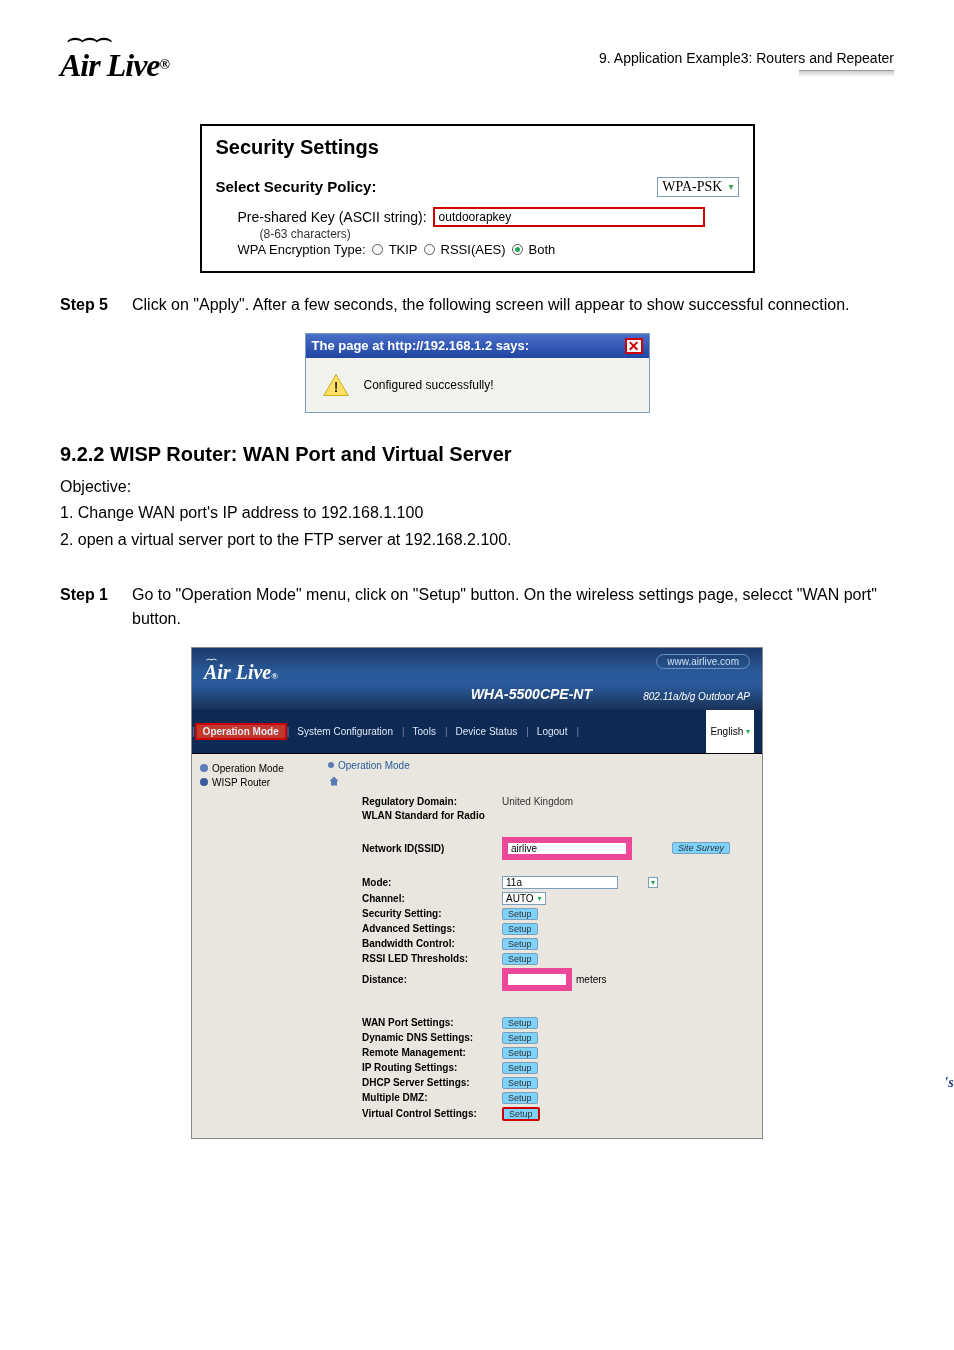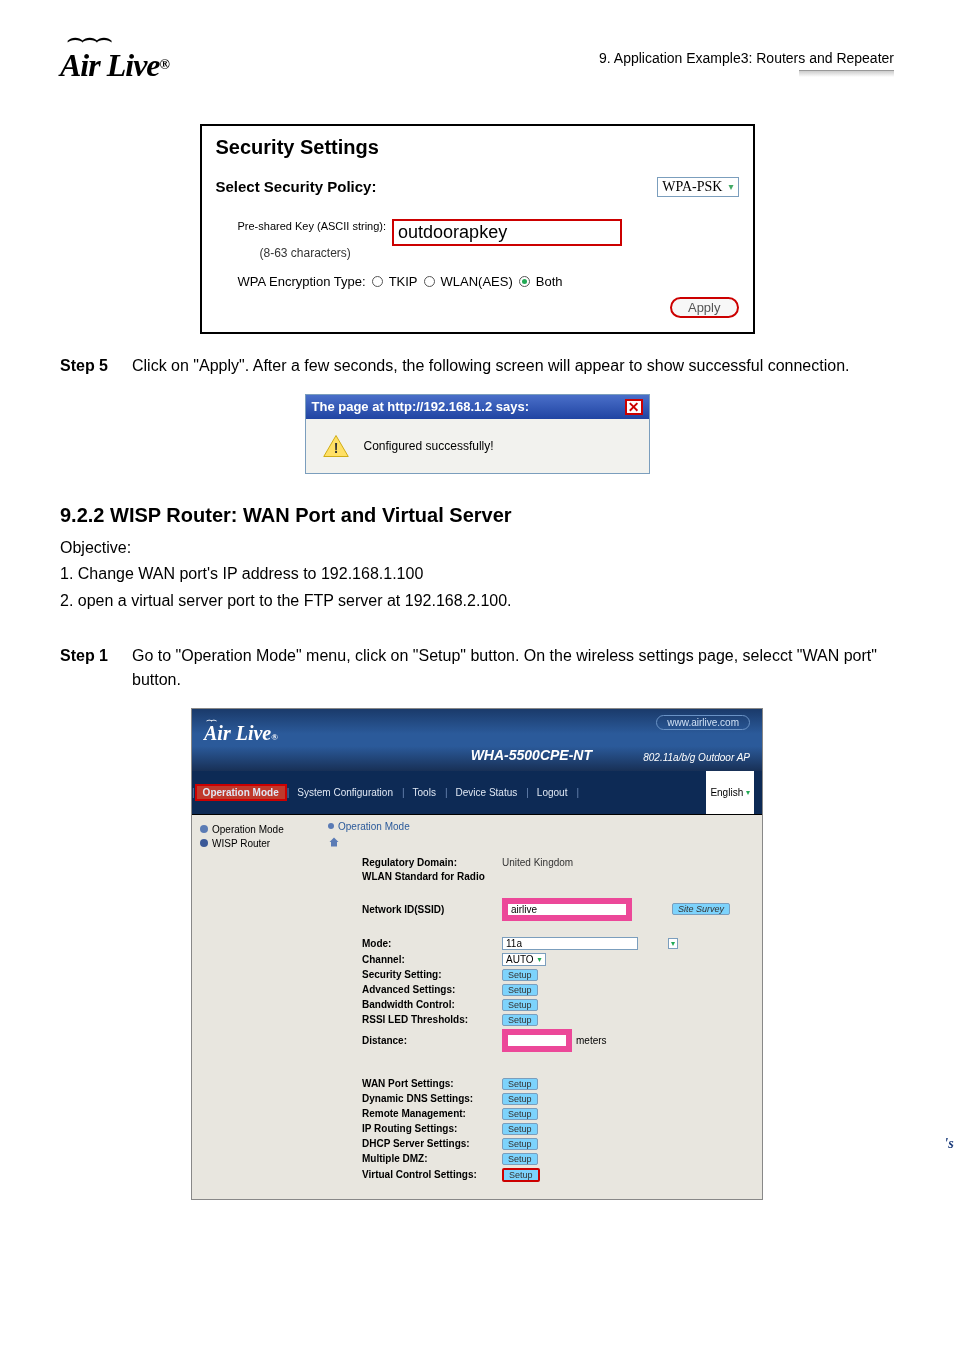--- a/index.html
+++ b/index.html
@@ -17,23 +17,23 @@
   .content { margin-top: 40px; }
   .fig { text-align: center; margin: 12px 0 20px; }
   
   .sec-box { border: 2px solid #000; width: 555px; margin: 0 auto; text-align: left; padding: 10px 14px 14px; font-family: Arial; }
   .sec-title { font-size: 20px; font-weight: bold; margin-bottom: 18px; }
   .sec-row { display: flex; align-items: center; margin-bottom: 10px; }
   .sec-label { font-weight: bold; font-size: 15px; width: 240px; }
   .sec-select { border: 1px solid #7b9ebd; background: #fff; padding: 1px 4px; font-family: "Times New Roman"; font-size: 14px; display: inline-flex; align-items: center; }
   .sec-select .chev { margin-left: 6px; font-size: 10px; color: #4a6; }
   .psk-row { margin-left: 22px; }
-  .psk-label { font-size: 11px; }
+  .psk-label { font-size: 14px; }
   .psk-sub { font-size: 12px; margin-left: 44px; color: #333; }
-  .psk-input { border: 2px solid #c00; padding: 1px 4px; font-size: 18px; width: 230px; font-family: Arial; margin-top: 12px; }
+  .psk-input { border: 2px solid #c00; padding: 1px 4px; font-size: 12px; width: 272px; font-family: Arial; }
   .enc-row { margin-left: 22px; font-size: 13px; display: flex; align-items: center; gap: 6px; }
   .radio { width: 11px; height: 11px; border: 1px solid #555; border-radius: 50%; display: inline-flex; align-items: center; justify-content: center; }
   .radio.sel::after { content: ""; width: 5px; height: 5px; background: #2a5; border-radius: 50%; display: block; }
   .apply-row { text-align: right; margin-top: 8px; }
   .pill-btn { display: inline-block; border: 2px solid #c00; border-radius: 12px; padding: 1px 16px; font-size: 13px; color: #555; background: #f7f7f7; }
   
   .step { display: flex; margin: 10px 0 16px; line-height: 1.5; font-size: 16px; }
   .step-label { font-weight: bold; width: 72px; flex-shrink: 0; }
   .step-body { flex: 1; }
   
@@ -110,31 +110,28 @@
           <div class="sec-select">
             <span>WPA-PSK</span>
               <span class="chev">▾</span>
           </div>
         </div>
         <div class="psk-row" style="display:flex;align-items:center;gap:6px;">
           <span class="psk-label">Pre-shared Key (ASCII string):</span>
           <input class="psk-input" value="outdoorapkey" style="">
         </div>
         <div class="psk-sub">(8-63 characters)</div>
-        <div class="enc-row" style="margin-top:14px;">
+        <div class="enc-row" style="margin-top:1px;">
           <span>WPA Encryption Type:</span>
           <span class="radio"></span>
             <span>TKIP</span>
           <span class="radio"></span>
-            <span>WLAN(AES)</span>
+            <span>RSSI(AES)</span>
           <span class="radio sel"></span>
             <span>Both</span>
-        </div>
-        <div class="apply-row">
-          <span class="pill-btn">Apply</span>
         </div>
       </div>
     </div>
 
     <div class="step">
       <div class="step-label">Step 5</div>
       <div class="step-body">Click on "Apply".    After a few seconds, the following screen will appear to show successful connection.</div>
     </div>
 
     <div class="fig">
@@ -220,21 +217,21 @@
                 <div class="fl">Network ID(SSID)</div>
                 <span class="tiny-input wide">
                     <span>airlive</span>
                   </span>
                 <span style="width:40px"></span>
                 <span class="tiny-btn" style="font-style:italic;">Site Survey</span>
               </div>
               <div class="spacer"></div>
               <div class="field-row">
                 <div class="fl">Mode:</div>
-                <span class="dropdown" style="width:136px;">
+                <span class="dropdown" style="width:116px;">
                     <span>11a</span>
                   </span>
                 <span class="dropdown" style="margin-left:30px;border:1px solid #7b9ebd;padding:0 2px;font-size:8px;color:#2a5;">▾</span>
               </div>
               <div class="field-row">
                 <div class="fl">Channel:</div>
                 <span class="dropdown">
                     <span>AUTO</span>
                     <span style="font-size:8px;color:#2a5;">▾</span>
                   </span>

